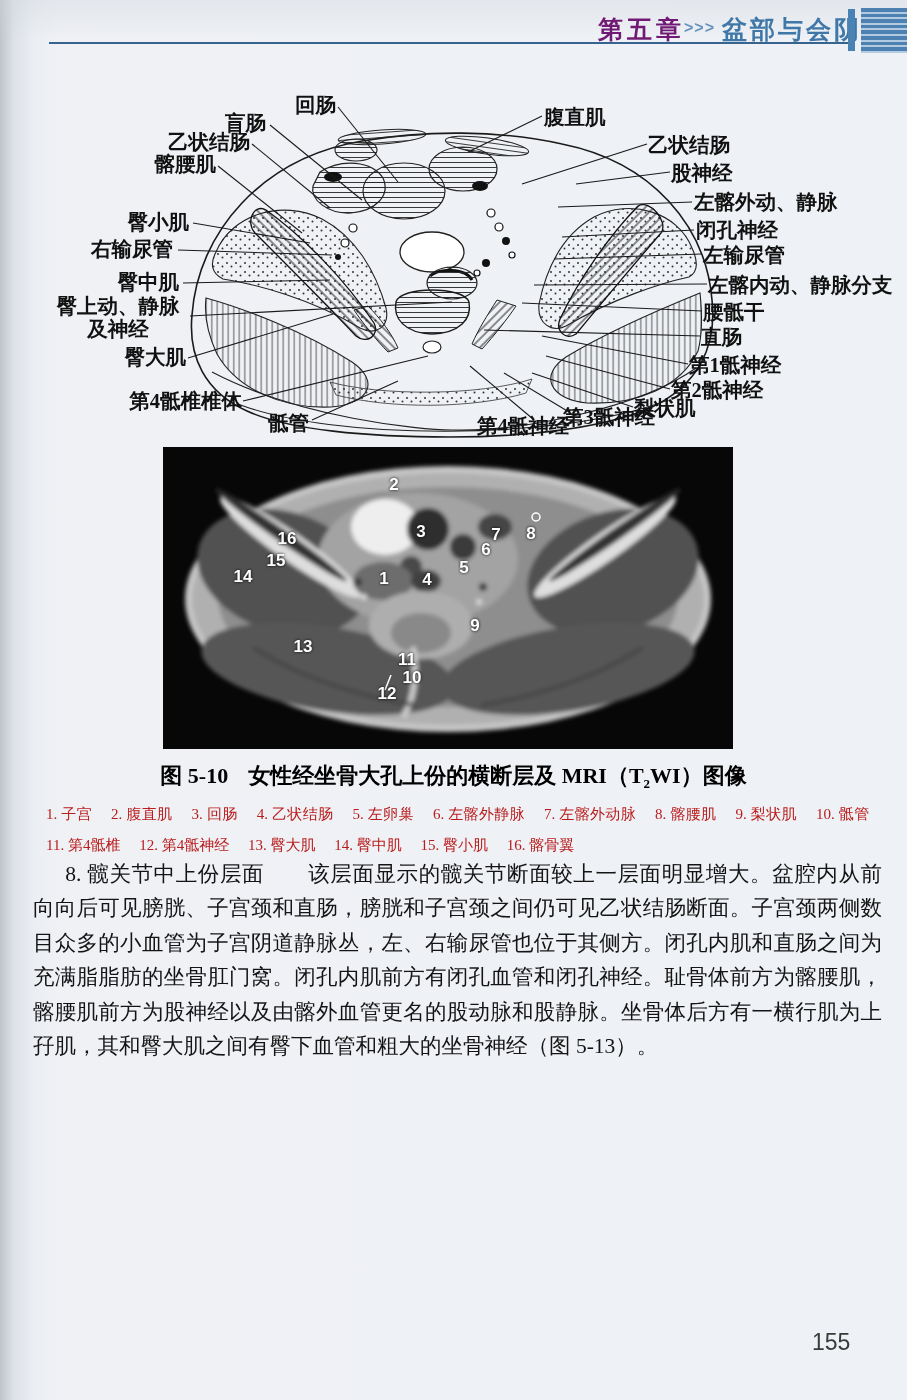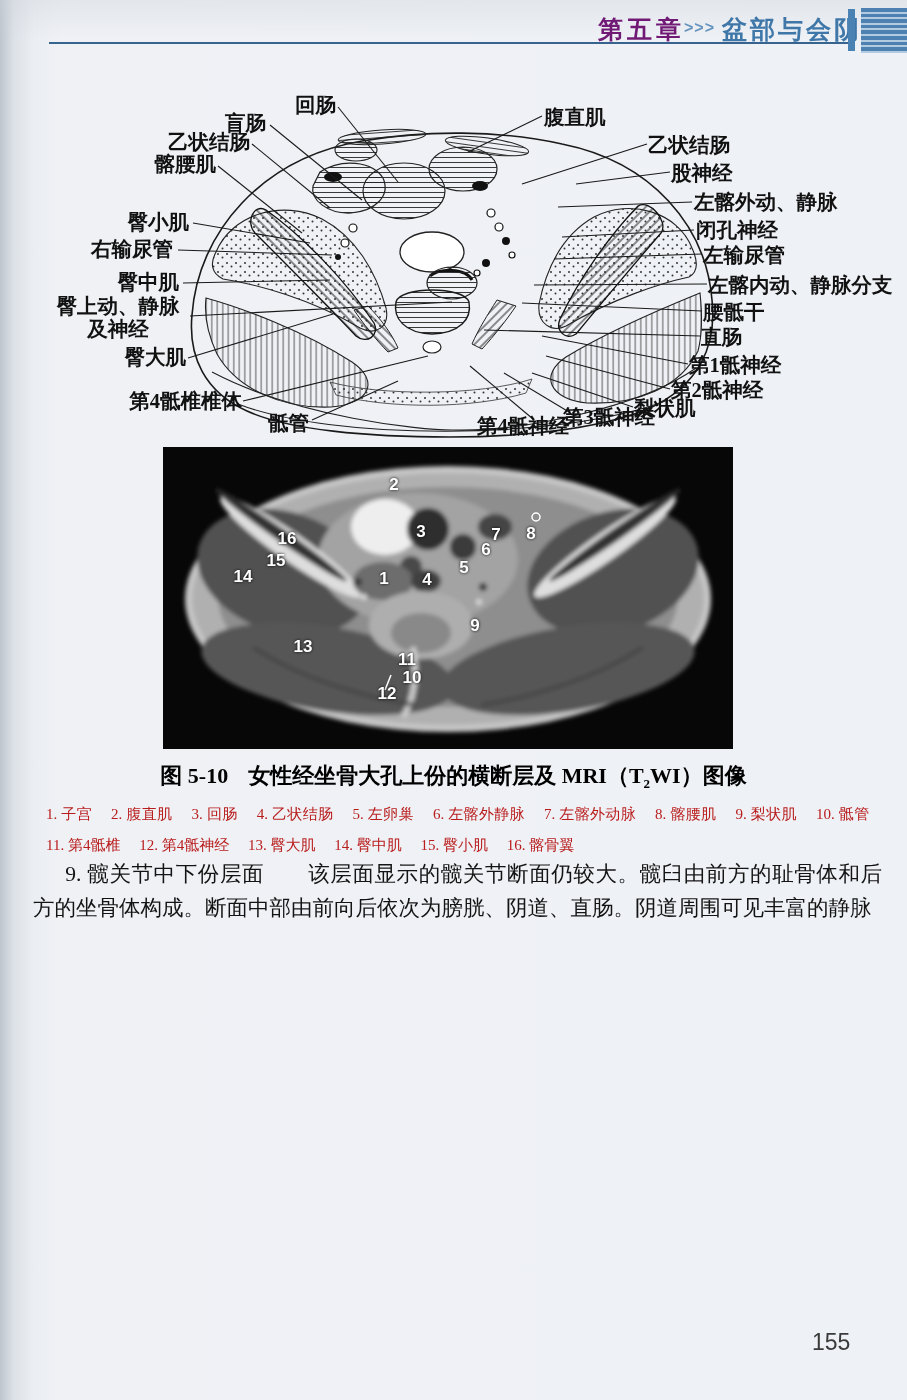--- a/index.html
+++ b/index.html
@@ -270,16 +270,16 @@
   <span>10. 骶管</span>
   <span>11. 第4骶椎</span>
   <span>12. 第4骶神经</span>
   <span>13. 臀大肌</span>
   <span>14. 臀中肌</span>
   <span>15. 臀小肌</span>
   <span>16. 髂骨翼</span>
 </div>
 
 <div class="bodytext">
-  <p class="ind">9. 髋关节中下份层面　　该层面显示的髋关节断面仍较大。髋臼由前方的耻骨体和后方的坐骨体构成。断面中部由前向后依次为膀胱、阴道、直肠。阴道周围可见丰富的静脉</p>
+  <p class="ind">8. 髋关节中上份层面　　该层面显示的髋关节断面较上一层面明显增大。盆腔内从前向向后可见膀胱、子宫颈和直肠，膀胱和子宫颈之间仍可见乙状结肠断面。子宫颈两侧数目众多的小血管为子宫阴道静脉丛，左、右输尿管也位于其侧方。闭孔内肌和直肠之间为充满脂脂肪的坐骨肛门窝。闭孔内肌前方有闭孔血管和闭孔神经。耻骨体前方为髂腰肌，髂腰肌前方为股神经以及由髂外血管更名的股动脉和股静脉。坐骨体后方有一横行肌为上孖肌，其和臀大肌之间有臀下血管和粗大的坐骨神经（图 5-13）。</p>
 </div>
 
 <div class="pagenum">155</div>
 
 </body></html>

